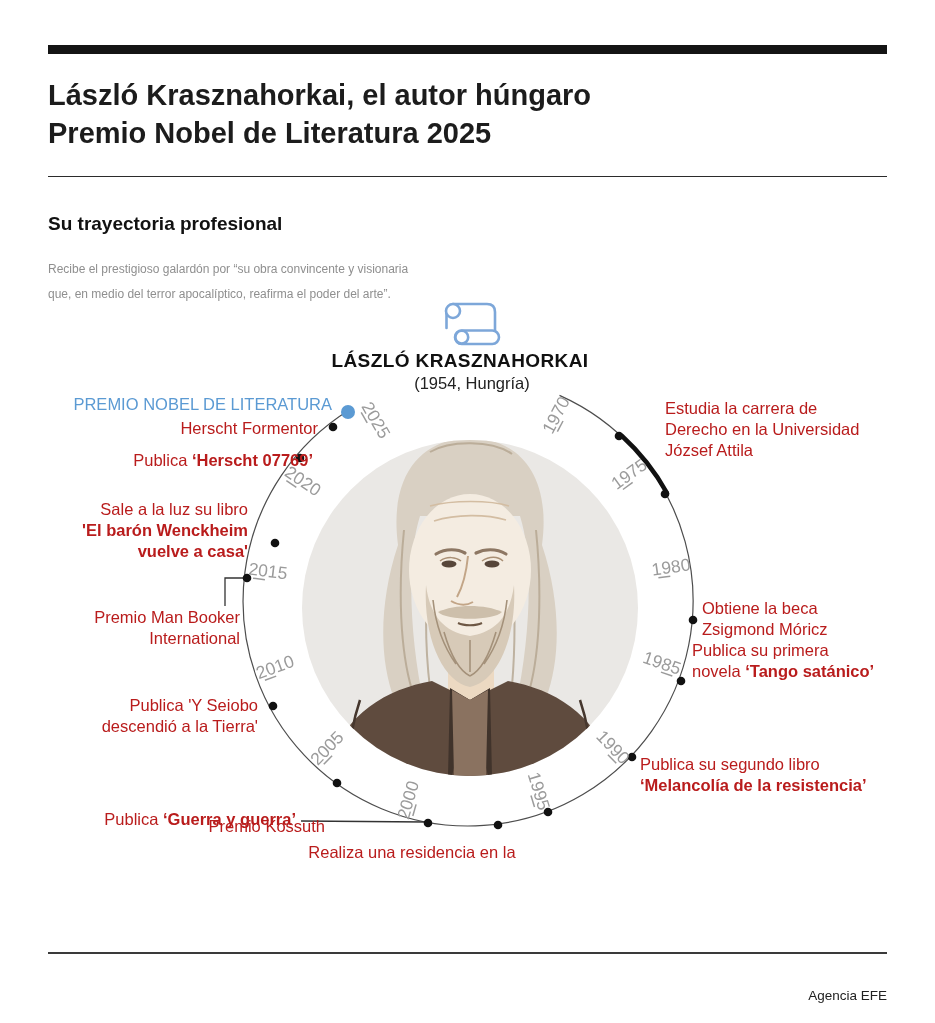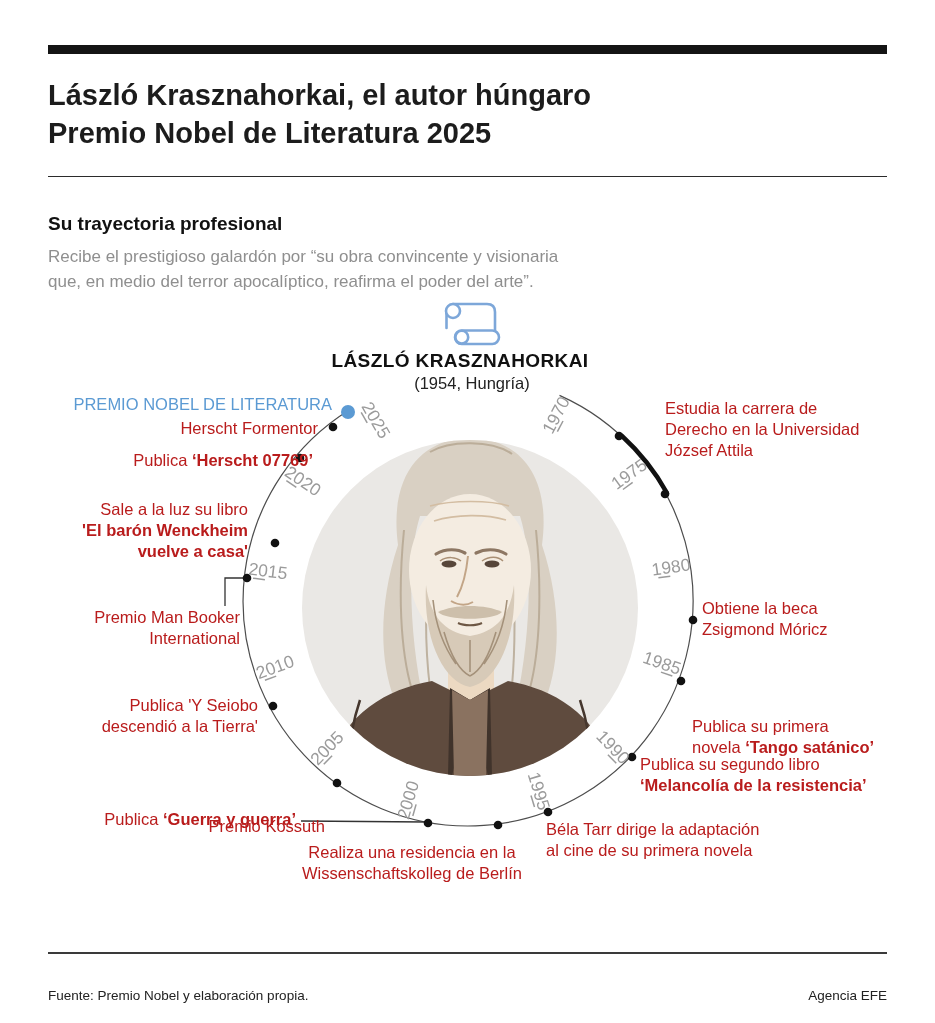--- a/index.html
+++ b/index.html
@@ -4,41 +4,41 @@
 <style>
   html,body{margin:0;padding:0;background:#fff;}
   #page{position:relative;width:935px;height:1023px;background:#fff;overflow:hidden;
         font-family:"Liberation Sans",sans-serif;color:#1b1b1b;}
   .abs{position:absolute;}
   
   #topbar{left:48px;top:45px;width:839px;height:9px;background:#141414;}
   #title{left:48px;top:76px;width:820px;font-size:29px;font-weight:bold;line-height:38px;color:#1c1c1c;}
   #rule1{left:48px;top:176px;width:839px;height:0;border-top:1.5px solid #2b2b2b;}
   #sectitle{left:48px;top:213px;font-size:19px;font-weight:bold;color:#111;}
-  #desc{left:48px;top:244px;width:620px;font-size:17px;line-height:25px;color:#8f8f8f;}
+  #desc{left:48px;top:257px;width:620px;font-size:12px;line-height:25px;color:#8f8f8f;}
   
   #author-name{left:240px;top:350px;width:440px;text-align:center;font-size:19px;font-weight:bold;letter-spacing:.4px;color:#111;}
   #author-birth{left:252px;top:374px;width:440px;text-align:center;font-size:16.5px;color:#222;}
   
   .evt{position:absolute;font-size:16.5px;line-height:21px;color:#b91c1c;white-space:nowrap;}
   .r{text-align:right;}
   .c{text-align:center;}
   .evt b{font-weight:bold;}
   #ev-nobel{right:603px;top:394px;color:#5b9ad3;}
   #ev-formentor{right:617px;top:418px;}
   #ev-herscht{right:622px;top:450px;}
   #ev-baron{right:687px;top:499px;}
   #ev-booker{right:695px;top:607px;}
   #ev-seiobo{right:677px;top:695px;}
   #ev-kossuth{right:610px;top:772px;margin-top:44px;}
   #ev-guerra{right:639px;top:809px;}
   #ev-berlin{left:292px;top:842px;width:240px;white-space:normal;}
   #ev-belatarr{left:546px;top:819px;}
   #ev-melancolia{left:640px;top:754px;}
-  #ev-tango{left:692px;top:716px;}
+  #ev-tango{left:692px;top:640px;}
   #ev-moricz{left:702px;top:598px;}
   #ev-estudia{left:665px;top:398px;}
   
   #gfx{left:0;top:0;width:935px;height:1023px;}
   .year{font-size:17.5px;fill:#9b9b9b;font-family:"Liberation Sans",sans-serif;}
   
   #rule2{left:48px;top:952px;width:839px;height:0;border-top:2.5px solid #3a3a3a;}
   #src{left:48px;top:988px;font-size:13.5px;color:#222;}
   #credit{right:48px;top:988px;font-size:13.5px;color:#222;text-align:right;}
 </style>
@@ -217,27 +217,22 @@
     <div>Publica 'Y Seiobo</div>
     <div>descendió a la Tierra'</div>
   </div>
 
   <div class="evt r" id="ev-kossuth">Premio Kossuth</div>
 
   <div class="evt r" id="ev-guerra"><span>Publica </span><b>‘Guerra y guerra’</b></div>
 
   <div class="evt c" id="ev-berlin">
     <div>Realiza una residencia en la</div>
-    <div>Wissenschaftskolleg de Berlín</div>
-  </div>
-
-  <div class="evt" id="ev-belatarr">
-    <div>Béla Tarr dirige la adaptación</div>
-    <div>al cine de su primera novela</div>
-  </div>
+  </div>
+
 
   <div class="evt" id="ev-melancolia">
     <div>Publica su segundo libro</div>
     <div><b>‘Melancolía de la resistencia’</b></div>
   </div>
 
   <div class="evt" id="ev-tango">
     <div>Publica su primera</div>
     <div><span>novela </span><b>‘Tango satánico’</b></div>
   </div>
@@ -247,16 +242,15 @@
     <div>Zsigmond Móricz</div>
   </div>
 
   <div class="evt" id="ev-estudia">
     <div>Estudia la carrera de</div>
     <div>Derecho en la Universidad</div>
     <div>József Attila</div>
   </div>
 
   <div class="abs" id="rule2"></div>
-  <div class="abs" id="src">Fuente: Premio Nobel y elaboración propia.</div>
   <div class="abs" id="credit">Agencia EFE</div>
 
 </div>
 
 </body></html>

